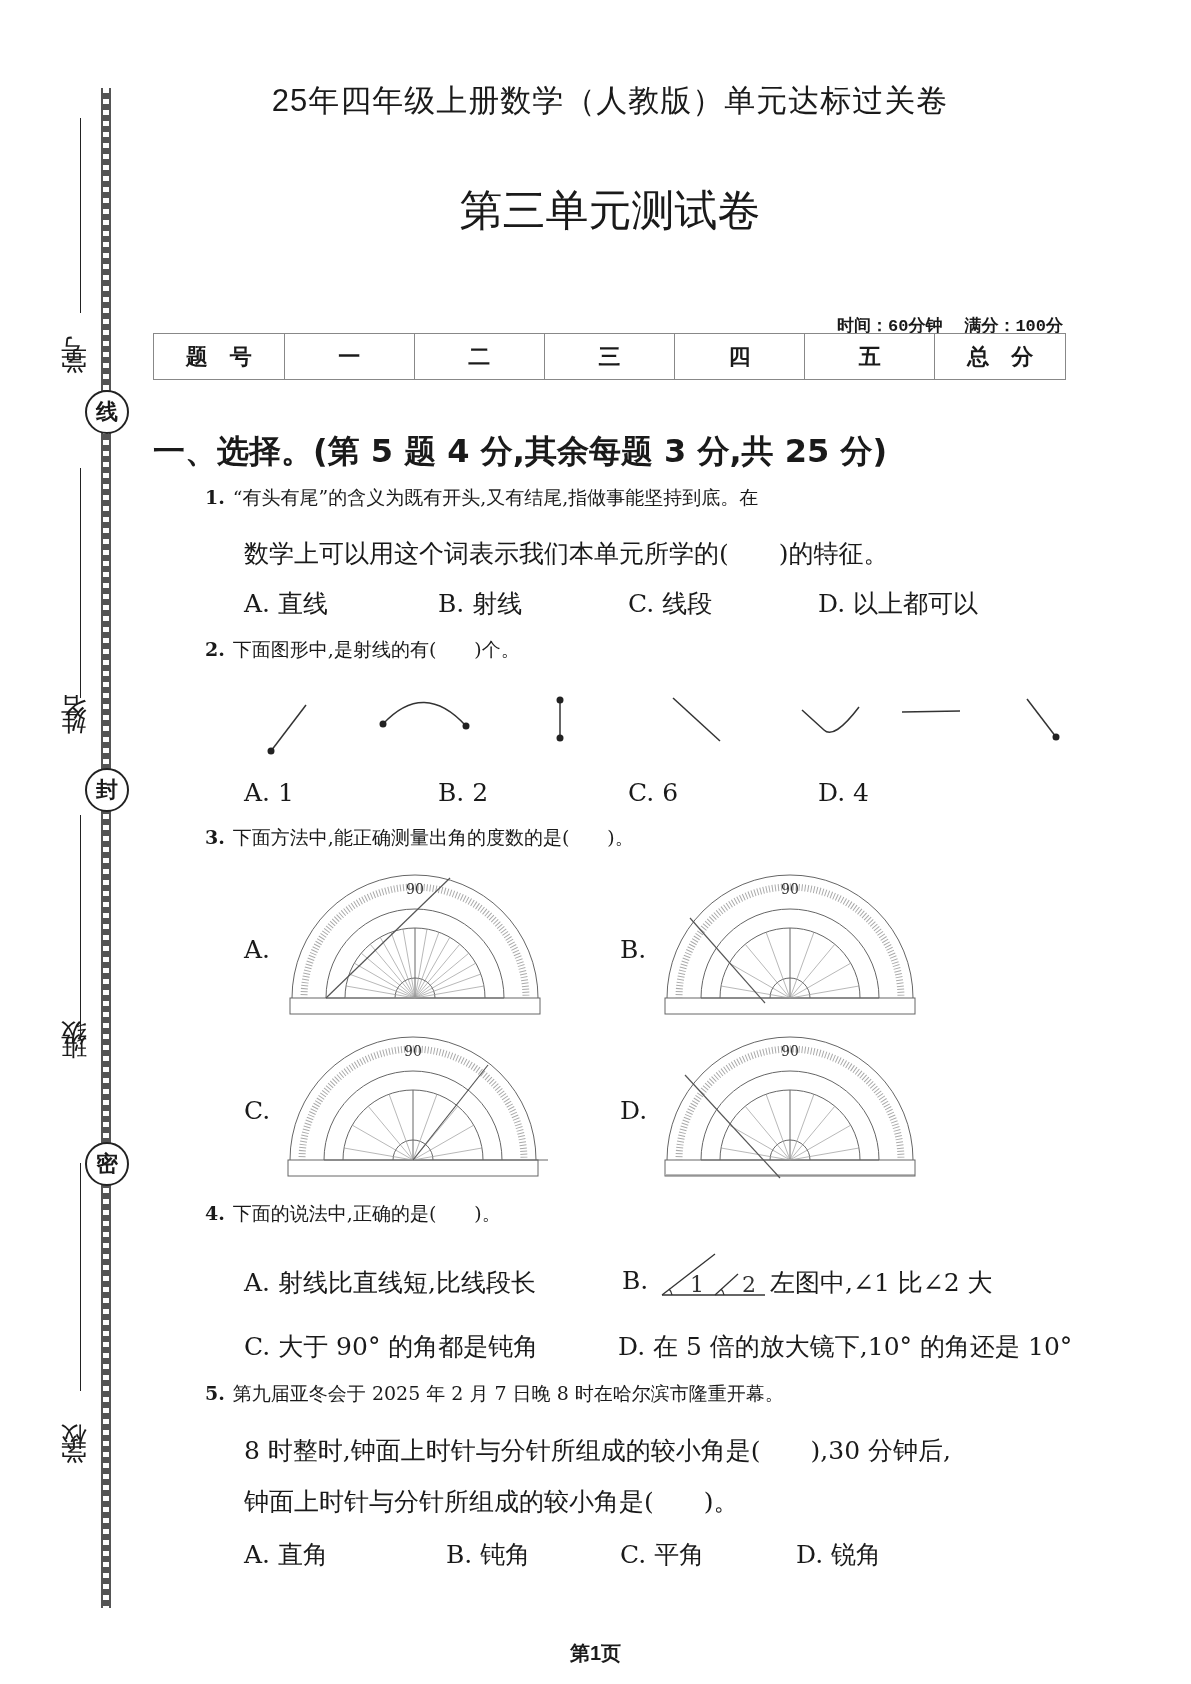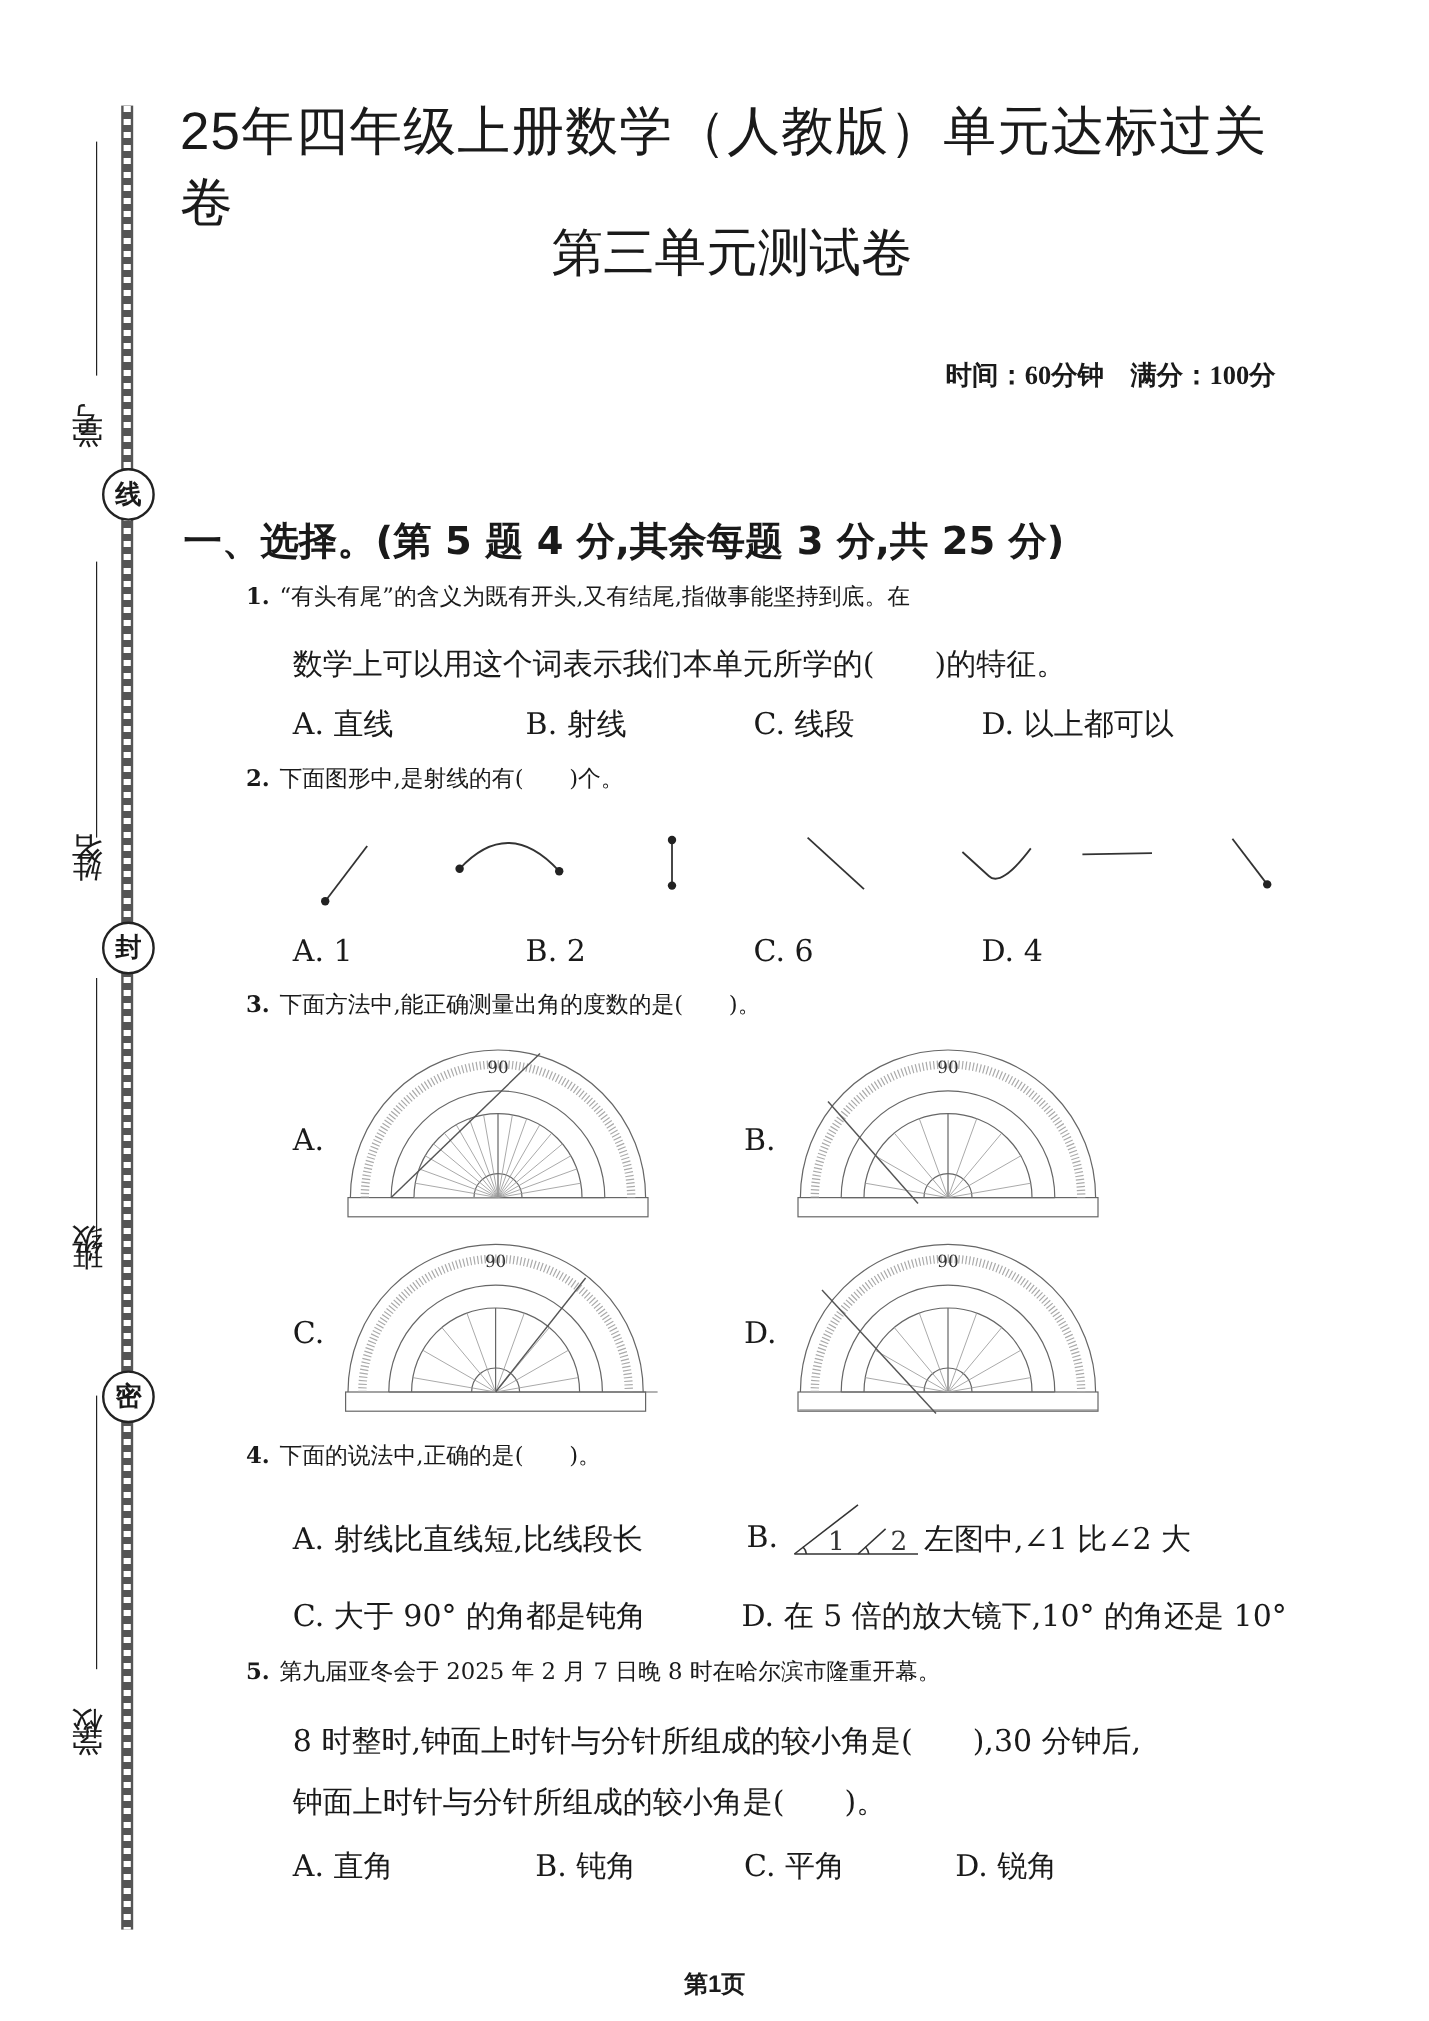--- a/index.html
+++ b/index.html
@@ -8,23 +8,23 @@
   
   .strip{position:absolute;left:101px;top:88px;width:10px;height:1520px;background:#555;}
   .strip .holes{position:absolute;left:2px;top:0;width:6px;height:100%;
      background:repeating-linear-gradient(to bottom,#fff 0 5px,transparent 5px 11px);}
   .seal{position:absolute;left:85px;width:40px;height:40px;border:2px solid #222;border-radius:50%;
         background:#fff;display:flex;align-items:center;justify-content:center;font-size:22px;font-weight:bold;
         font-family:"DejaVu Sans",sans-serif;}
   .vline{position:absolute;left:80px;width:1px;background:#222;}
   .vlabel{position:absolute;left:55px;width:30px;font-size:26px;writing-mode:vertical-rl;transform:rotate(180deg);
           letter-spacing:14px;font-family:"DejaVu Sans",sans-serif;}
-  .title1{position:absolute;left:150px;top:80px;width:920px;font-size:44px;font-family:"Liberation Sans",sans-serif;letter-spacing:1px;}
+  .title1{position:absolute;left:150px;top:80px;width:920px;text-align:center;font-size:31px;font-family:"Liberation Sans",sans-serif;letter-spacing:1px;}
   .title2{position:absolute;left:150px;top:182px;width:920px;text-align:center;font-size:43px;font-family:"Liberation Sans",sans-serif;}
-  .meta{position:absolute;right:128px;top:298px;font-size:22px;font-weight:bold;font-family:Liberation Serif, serif;}
+  .meta{position:absolute;right:128px;top:314px;font-size:17px;font-weight:bold;font-family:Liberation Mono, monospace;}
   .meta span{margin-left:22px;}
   table.score{position:absolute;left:153px;top:333px;border-collapse:collapse;width:913px;}
   table.score td{border:1px solid #888;height:43px;text-align:center;font-size:22px;font-weight:bold;
        font-family:"DejaVu Sans",sans-serif;width:130px;}
   .section{position:absolute;left:153px;top:430px;font-size:32px;font-weight:bold;font-family:"DejaVu Sans",sans-serif;}
   .q{position:absolute;left:205px;font-size:19px;line-height:1;}
   .q b{font-weight:bold;margin-right:8px;}
   .line2{position:absolute;left:244px;font-size:25px;}
   .opt{position:absolute;font-size:25px;}
   svg{position:absolute;overflow:visible;}
@@ -51,20 +51,29 @@
 <div class="vlabel" style="top:1405px;height:80px">学校</div>
 
 <div class="title1">25年四年级上册数学（人教版）单元达标过关卷</div>
 <div class="title2">第三单元测试卷</div>
 <div class="meta">
   <span>时间：60分钟</span><span>满分：100分</span>
 </div>
 
 <table class="score">
   <tbody>
+      <tr>
+    <td>题　号</td>
+    <td>一</td>
+    <td>二</td>
+    <td>三</td>
+    <td>四</td>
+    <td>五</td>
+    <td>总　分</td>
+  </tr>
 </tbody>
   </table>
 
 <div class="section">一、选择。(第 5 题 4 分,其余每题 3 分,共 25 分)</div>
 
 <div class="q" style="top:488px"><b>1.</b><span>“有头有尾”的含义为既有开头,又有结尾,指做事能坚持到底。在</span></div>
 <div class="line2" style="top:537px">数学上可以用这个词表示我们本单元所学的(　　)的特征。</div>
 <div class="opt" style="left:244px;top:587px">A. 直线</div>
 <div class="opt" style="left:438px;top:587px">B. 射线</div>
 <div class="opt" style="left:628px;top:587px">C. 线段</div>

